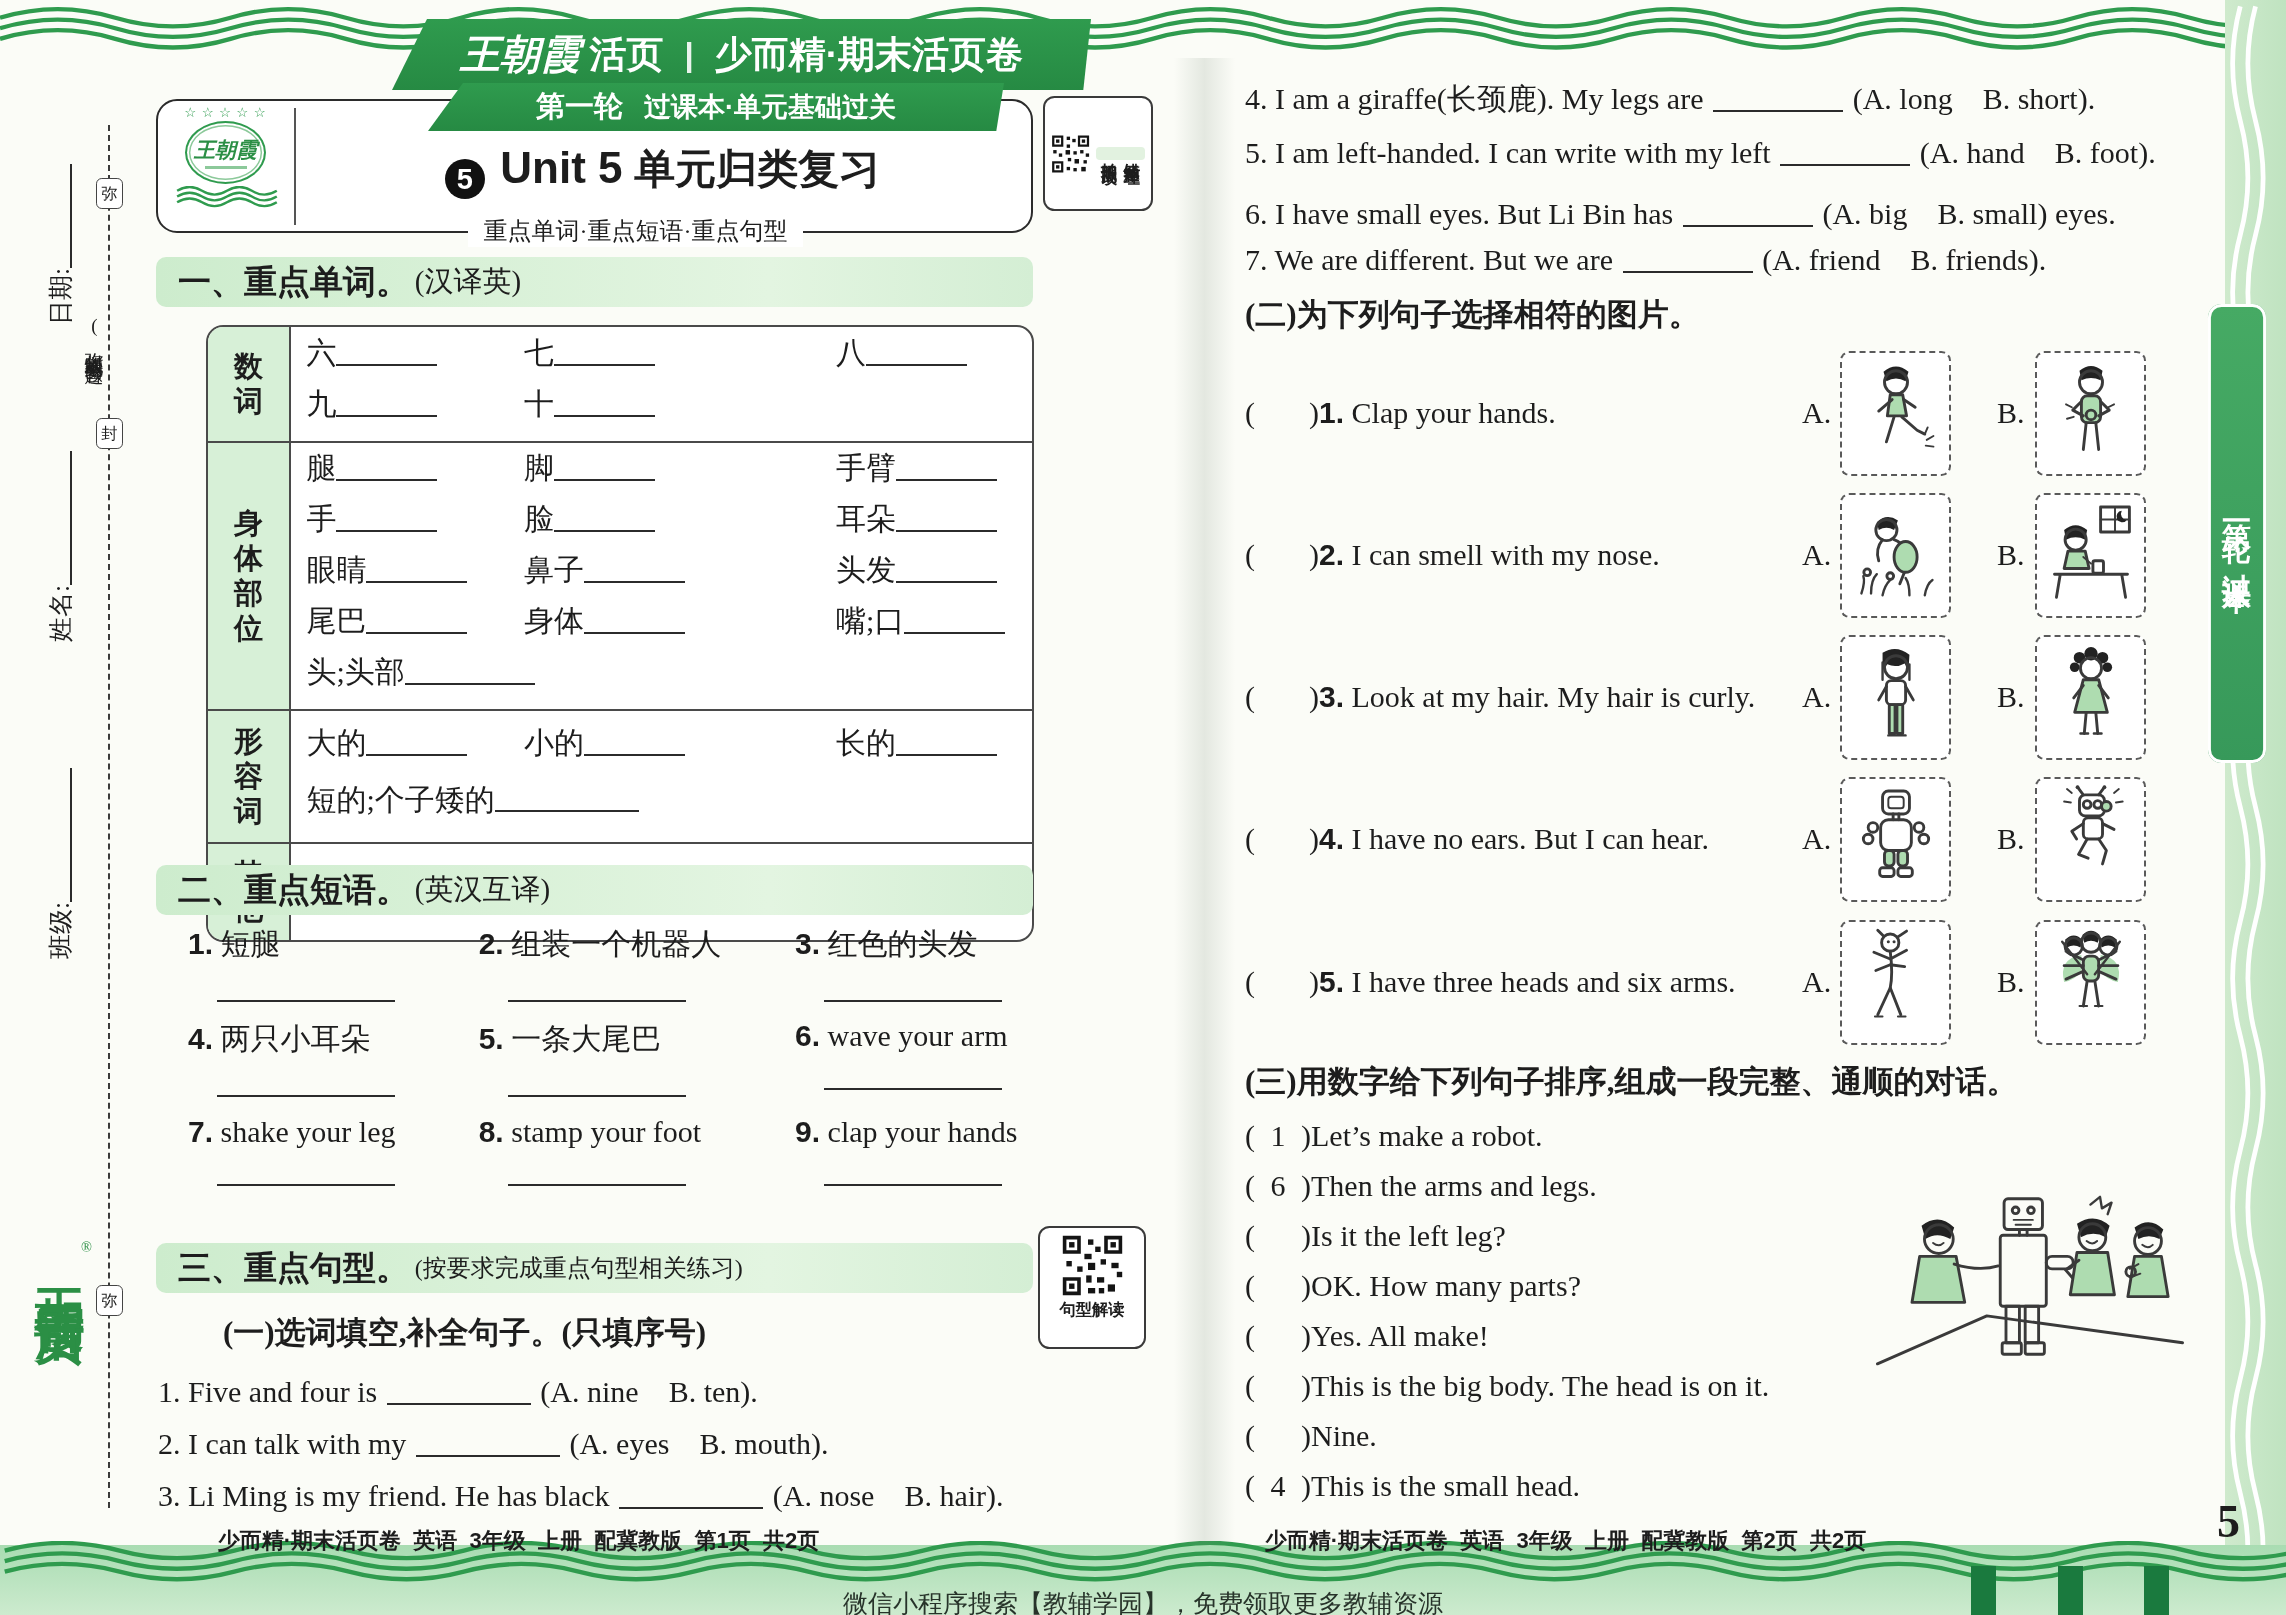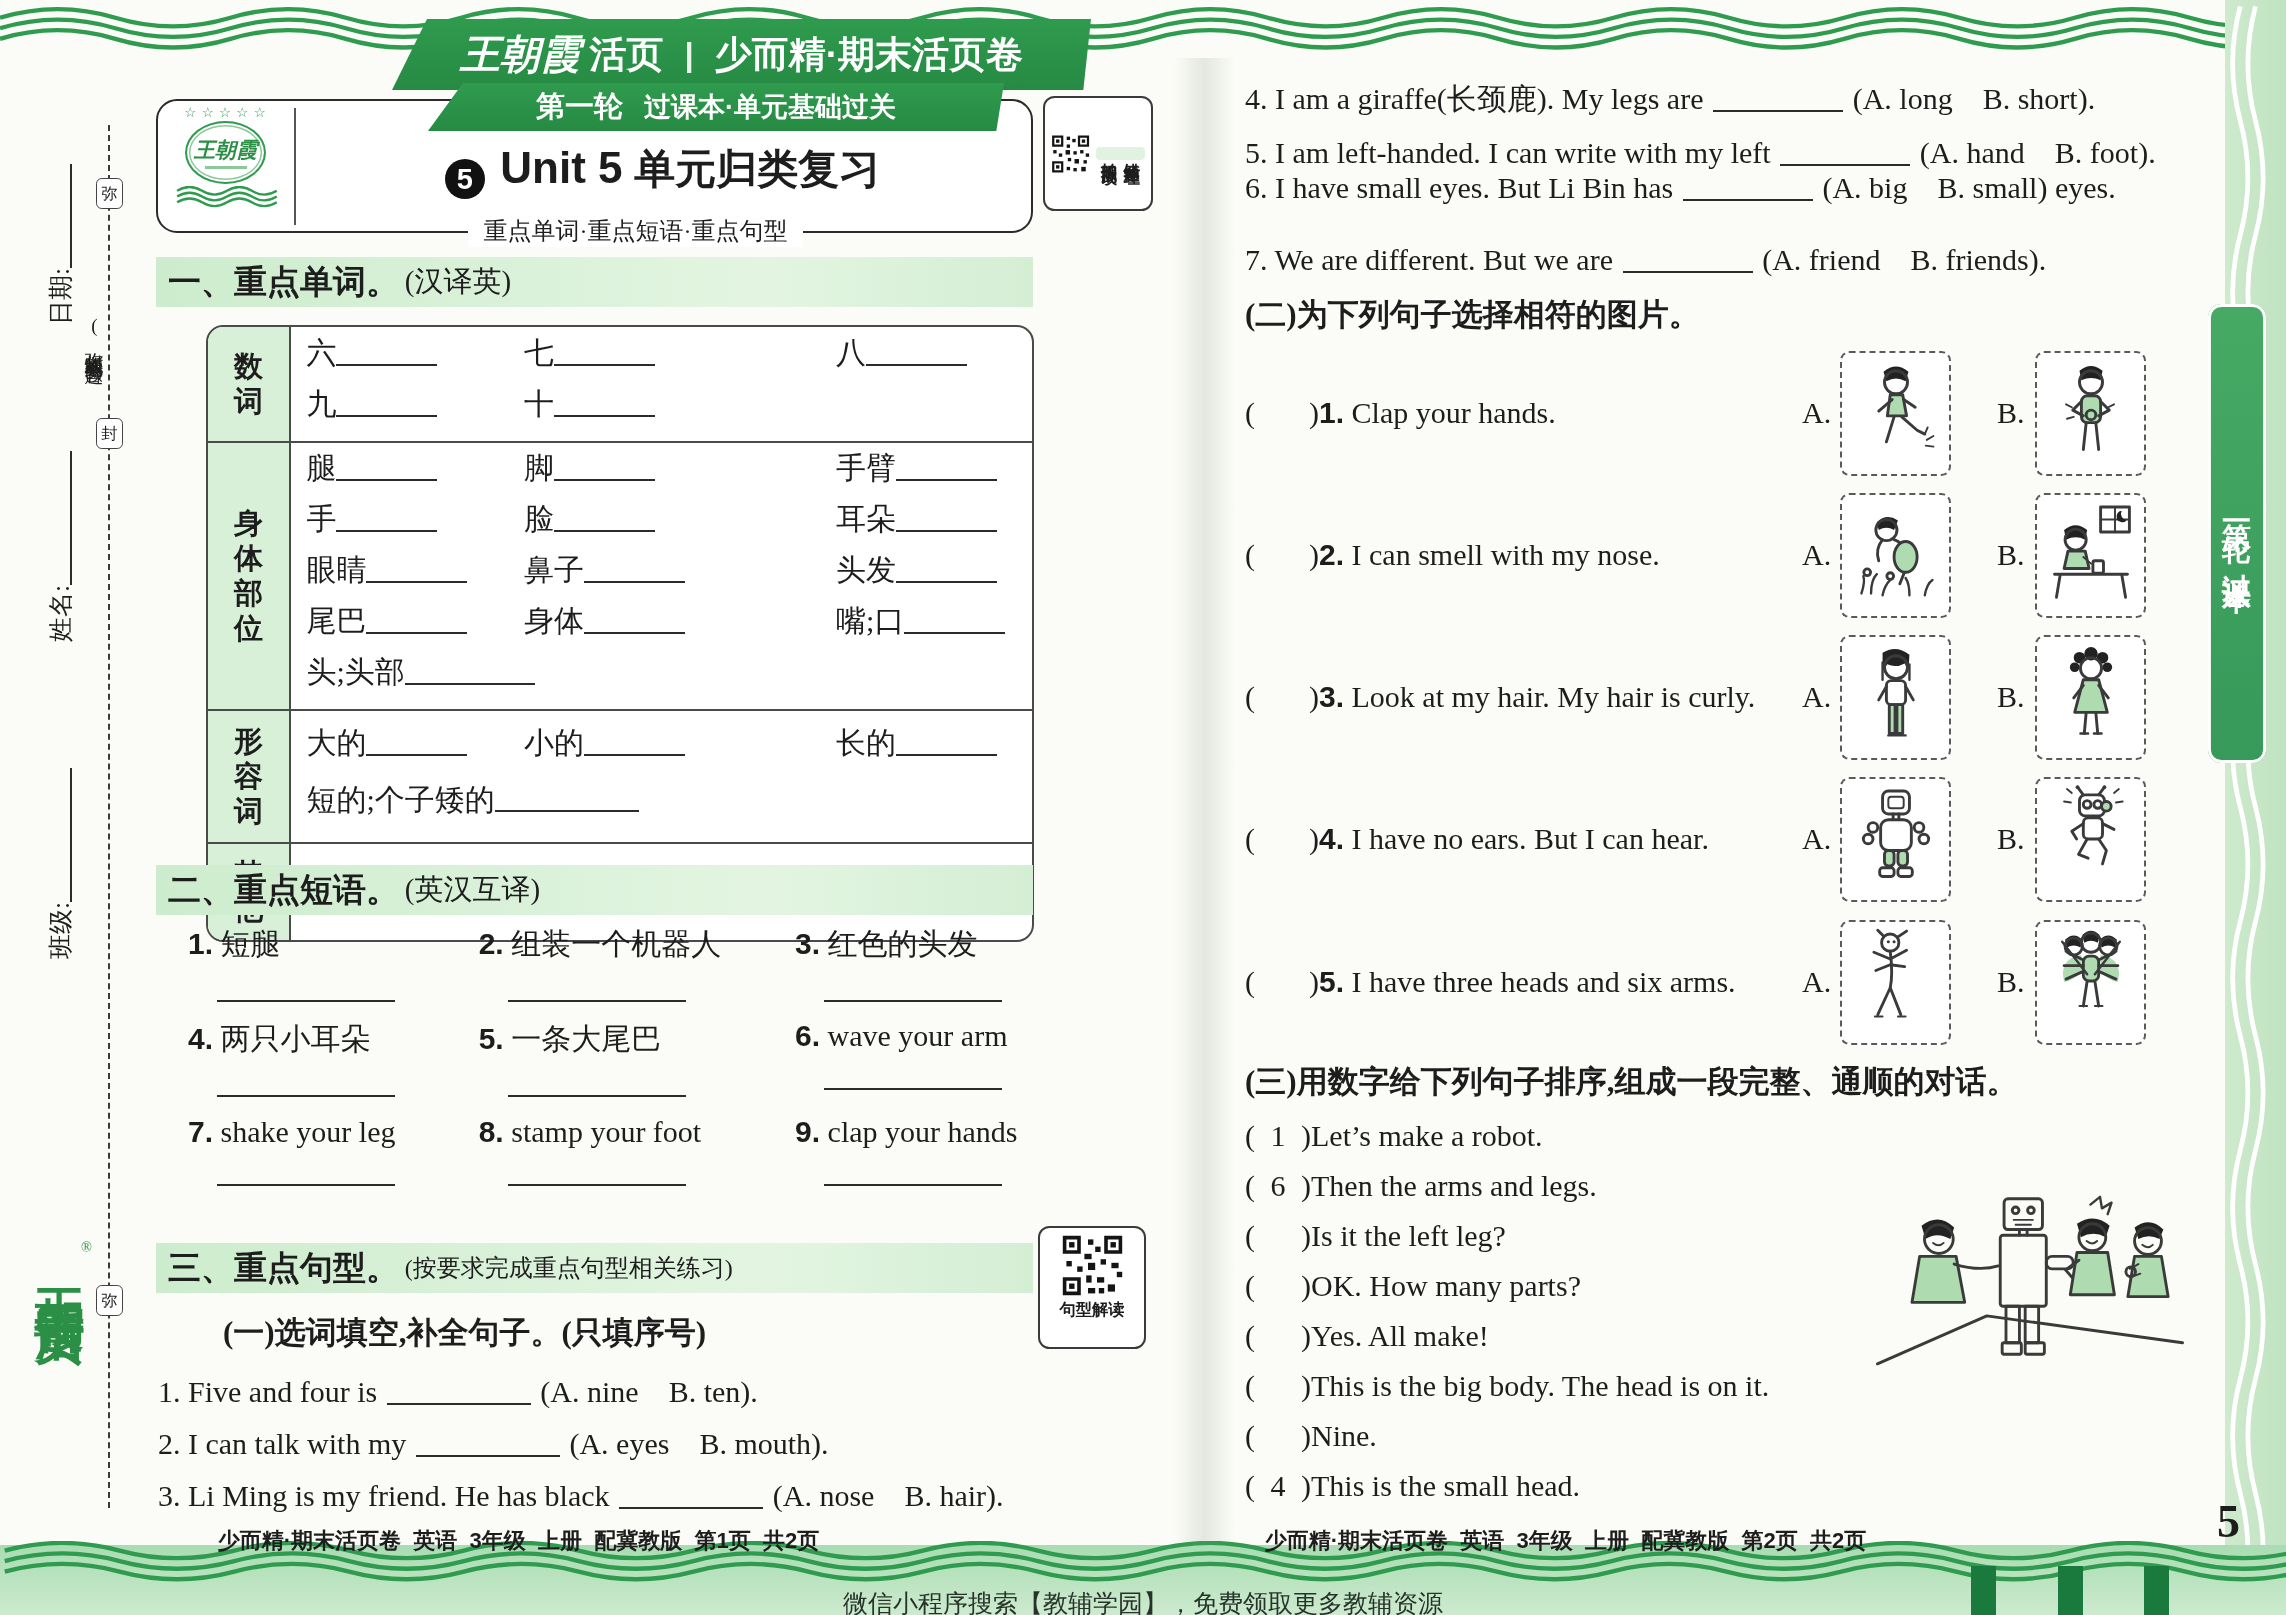--- a/index.html
+++ b/index.html
@@ -14,21 +14,21 @@
   .w105{width:101px}.w120{width:115px}.w135{width:130px}.w150{width:144px}
   
   .hdrbox{border:2.9px solid #2b2b2b;border-radius:21px;background:#fff}
   .roundbanner{background:linear-gradient(180deg,#2f9b4e,#268a43);color:#fff;
      clip-path:polygon(35px 0,100% 0,calc(100% - 7.7px) 100%,0 100%);
      display:flex;align-items:center;justify-content:center;gap:21px}
   .qrbox{border:2.4px solid #3a3a3a;border-radius:11.5px;background:#fff;display:flex;align-items:center;padding:5.8px;gap:5.8px}
   .qrcols{display:flex;gap:3.8px;background:#e2f2e0;padding:2.9px 3.8px;border-radius:3.8px}
   .qrcol{display:flex;flex-direction:column;font-size:16.3px;font-weight:700;line-height:19px;
          font-family:"Liberation Serif",serif;writing-mode:vertical-rl;text-orientation:upright;letter-spacing:1.9px}
-  .band{background:linear-gradient(90deg,#cdeccd,#e3f5e1 70%,#d4eed4);border-radius:0;display:flex;align-items:center;padding:0 12px}
+  .band{background:linear-gradient(90deg,#cdeccd,#e3f5e1 70%,#d4eed4);border-radius:10px;display:flex;align-items:center;padding:0 22px}
   
   .tbl{border:2.4px solid #4a4a4a;border-radius:17.3px;overflow:hidden;background:#fff}
   .tgroup{display:flex;border-top:2.4px solid #4a4a4a}
   .tgroup:first-child{border-top:none}
   .tcat{width:83px;background:#d7f0d7;border-right:2.4px solid #4a4a4a;display:flex;align-items:center;
         justify-content:center;text-align:center;font-size:29px;line-height:35px;padding:13px}
   .tcells{flex:1;display:flex;flex-direction:column;justify-content:space-evenly;padding:5.8px 0 5.8px 15.4px}
   .trow{display:grid;grid-template-columns:30% 43% 27%;align-items:baseline;height:51px}
   .tcell{font-size:30px;white-space:nowrap}
   
@@ -325,21 +325,21 @@
   </div>
 
   <div class="abs footer" style="left:211px;top:1526px;width:615px">少而精·期末活页卷  英语  3年级  上册  配冀教版  第1页  共2页</div>
 
   <div class="abs q47line eng" style="left:1245px;top:79px">
     <span>4. I am a giraffe(长颈鹿). My legs are</span><span class="bl w135" style="margin:0 9.6px"></span><span>(A. long　B. short).</span>
   </div>
   <div class="abs q47line eng" style="left:1245px;top:133px">
     <span>5. I am left-handed. I can write with my left</span><span class="bl w135" style="margin:0 9.6px"></span><span>(A. hand　B. foot).</span>
   </div>
-  <div class="abs q47line eng" style="left:1245px;top:168px">
+  <div class="abs q47line eng" style="left:1245px;top:194px">
     <span>6. I have small eyes. But Li Bin has</span><span class="bl w135" style="margin:0 9.6px"></span><span>(A. big　B. small) eyes.</span>
   </div>
   <div class="abs q47line eng" style="left:1245px;top:240px">
     <span>7. We are different. But we are</span><span class="bl w135" style="margin:0 9.6px"></span><span>(A. friend　B. friends).</span>
   </div>
 
   <div class="abs kai" style="left:1245px;top:294px;font-size:31px;font-weight:700">(二)为下列句子选择相符的图片。</div>
 
   <div class="abs pqrow" style="left:1245px;top:346px;width:913px;height:134px">
     <div style="width:557px;font-size:30px">(<span class="gapsp"></span>)<b style="font-family:'Liberation Sans',sans-serif">1.</b> <span>Clap your hands.</span></div>

